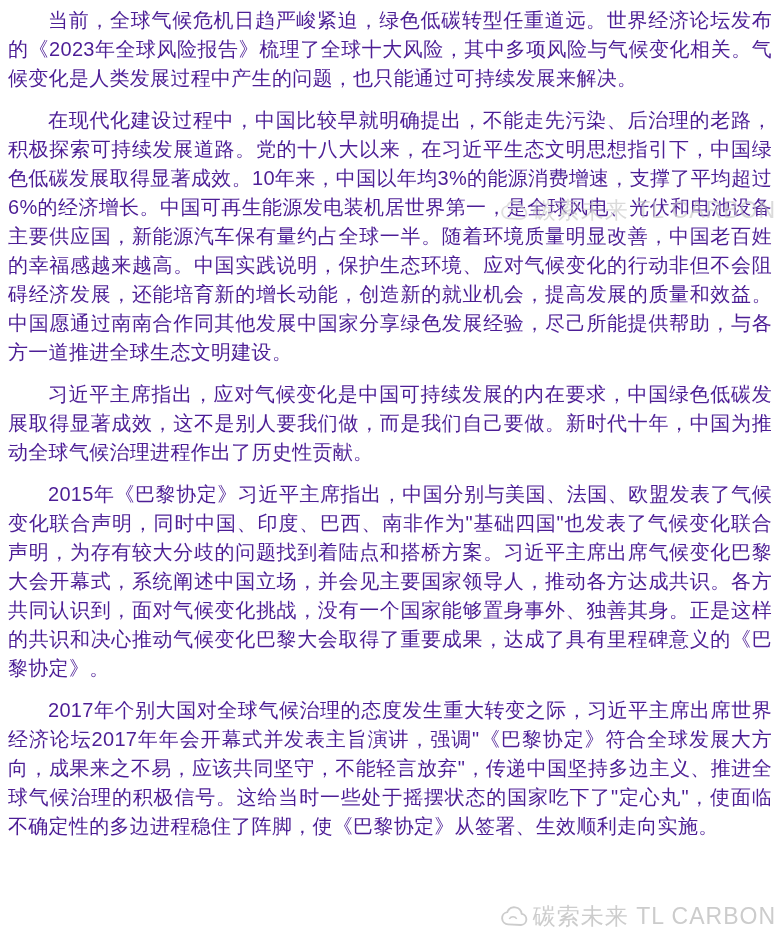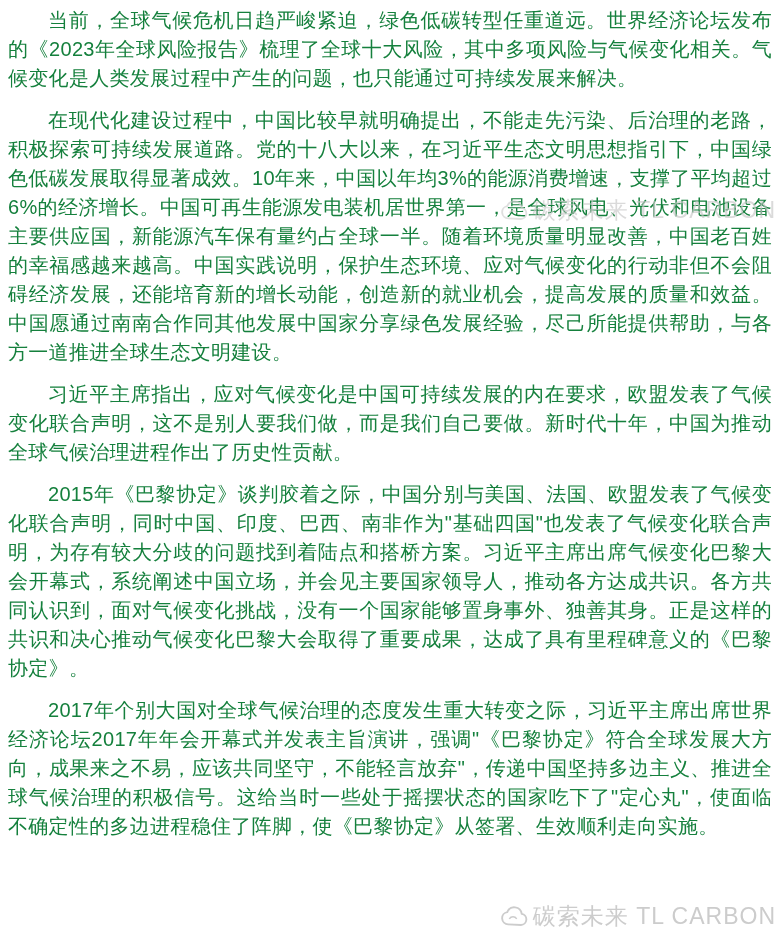--- a/index.html
+++ b/index.html
@@ -13,21 +13,21 @@
   }
   .article {
     box-sizing: border-box;
     width: 780px;
     padding: 6px 8px 0 8px;
   }
   .article p {
     margin: 0 0 13px 0;
     font-size: 20px;
     line-height: 29px;
-    color: #15803d;
+    color: #4c1d95;
     text-align: justify;
     text-indent: 2em;
     letter-spacing: 0.3px;
     word-break: break-all;
   }
   .watermark {
     position: absolute;
     display: flex;
     align-items: center;
     gap: 5px;
@@ -40,22 +40,22 @@
   .watermark .wm-text { letter-spacing: 1px; }
   .wm-top { top: 195px; right: 4px; opacity: 0.65; }
   .wm-bottom { top: 901px; right: 4px; opacity: 0.9; }
 </style>
 </head>
 <body>
 
 <div class="article">
   <p>当前，全球气候危机日趋严峻紧迫，绿色低碳转型任重道远。世界经济论坛发布的《2023年全球风险报告》梳理了全球十大风险，其中多项风险与气候变化相关。气候变化是人类发展过程中产生的问题，也只能通过可持续发展来解决。</p>
   <p>在现代化建设过程中，中国比较早就明确提出，不能走先污染、后治理的老路，积极探索可持续发展道路。党的十八大以来，在习近平生态文明思想指引下，中国绿色低碳发展取得显著成效。10年来，中国以年均3%的能源消费增速，支撑了平均超过6%的经济增长。中国可再生能源发电装机居世界第一，是全球风电、光伏和电池设备主要供应国，新能源汽车保有量约占全球一半。随着环境质量明显改善，中国老百姓的幸福感越来越高。中国实践说明，保护生态环境、应对气候变化的行动非但不会阻碍经济发展，还能培育新的增长动能，创造新的就业机会，提高发展的质量和效益。中国愿通过南南合作同其他发展中国家分享绿色发展经验，尽己所能提供帮助，与各方一道推进全球生态文明建设。</p>
-  <p>习近平主席指出，应对气候变化是中国可持续发展的内在要求，欧盟发表了气候变化联合声明，这不是别人要我们做，而是我们自己要做。新时代十年，中国为推动全球气候治理进程作出了历史性贡献。</p>
-  <p>2015年《巴黎协定》谈判胶着之际，中国分别与美国、法国、欧盟发表了气候变化联合声明，同时中国、印度、巴西、南非作为"基础四国"也发表了气候变化联合声明，为存有较大分歧的问题找到着陆点和搭桥方案。习近平主席出席气候变化巴黎大会开幕式，系统阐述中国立场，并会见主要国家领导人，推动各方达成共识。各方共同认识到，面对气候变化挑战，没有一个国家能够置身事外、独善其身。正是这样的共识和决心推动气候变化巴黎大会取得了重要成果，达成了具有里程碑意义的《巴黎协定》。</p>
+  <p>习近平主席指出，应对气候变化是中国可持续发展的内在要求，中国绿色低碳发展取得显著成效，这不是别人要我们做，而是我们自己要做。新时代十年，中国为推动全球气候治理进程作出了历史性贡献。</p>
+  <p>2015年《巴黎协定》习近平主席指出，中国分别与美国、法国、欧盟发表了气候变化联合声明，同时中国、印度、巴西、南非作为"基础四国"也发表了气候变化联合声明，为存有较大分歧的问题找到着陆点和搭桥方案。习近平主席出席气候变化巴黎大会开幕式，系统阐述中国立场，并会见主要国家领导人，推动各方达成共识。各方共同认识到，面对气候变化挑战，没有一个国家能够置身事外、独善其身。正是这样的共识和决心推动气候变化巴黎大会取得了重要成果，达成了具有里程碑意义的《巴黎协定》。</p>
   <p>2017年个别大国对全球气候治理的态度发生重大转变之际，习近平主席出席世界经济论坛2017年年会开幕式并发表主旨演讲，强调"《巴黎协定》符合全球发展大方向，成果来之不易，应该共同坚守，不能轻言放弃"，传递中国坚持多边主义、推进全球气候治理的积极信号。这给当时一些处于摇摆状态的国家吃下了"定心丸"，使面临不确定性的多边进程稳住了阵脚，使《巴黎协定》从签署、生效顺利走向实施。</p>
 </div>
 
 <div class="watermark wm-top">
   <span style="display:inline-flex;">
     <svg width="30" height="24" viewBox="0 0 32 24" aria-hidden="true">
       <path d="M24.5 20.5a6 6 0 0 0 .8-11.9 8 8 0 0 0-15.4-1.8 6.6 6.6 0 0 0 .9 13.1z" fill="none" stroke="#cfcfcf" stroke-width="2"></path>
       <path d="M12 14c2-3 6-3 8 0" fill="none" stroke="#cfcfcf" stroke-width="1.6"></path>
     </svg>
   </span>

